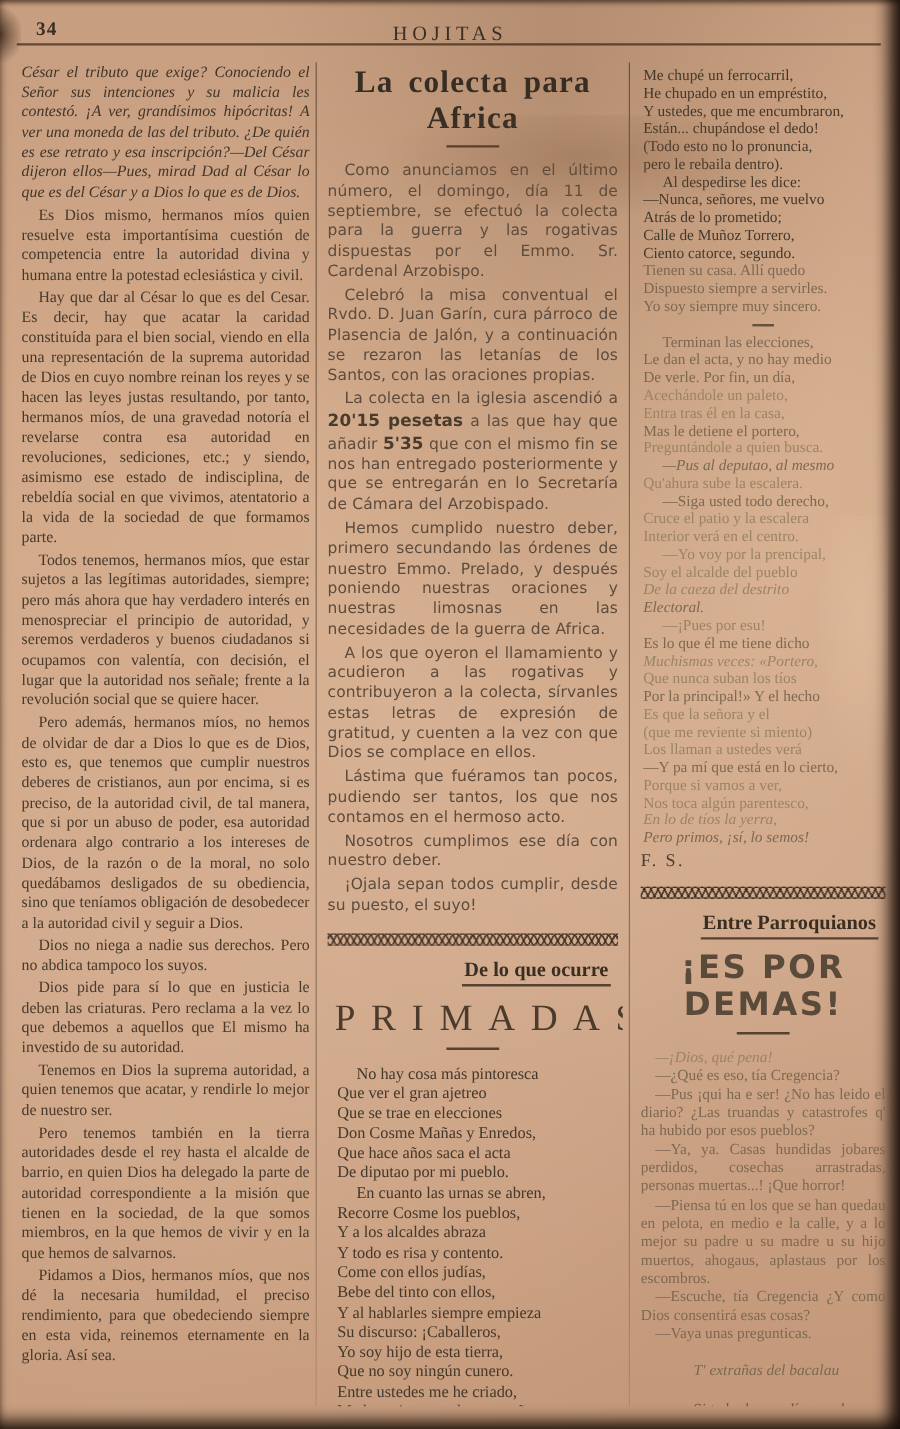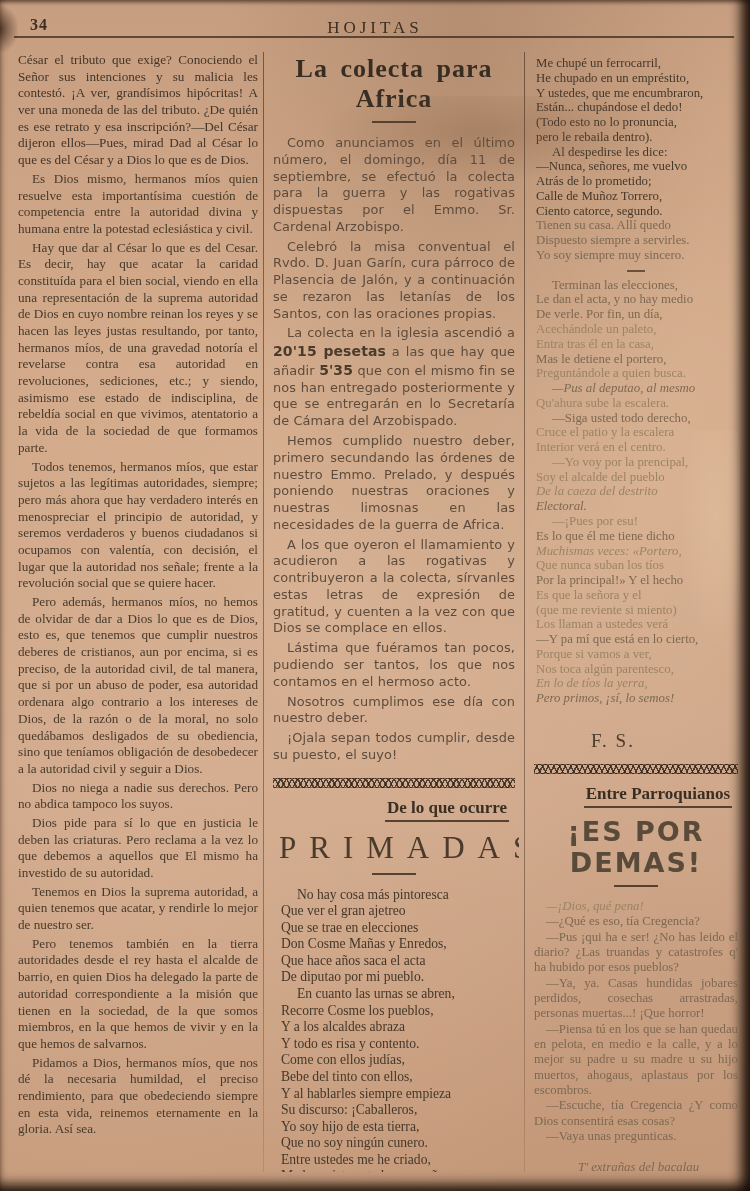--- a/index.html
+++ b/index.html
@@ -37,21 +37,21 @@
 
   .cols{display:flex;align-items:stretch;padding:14px 12px 0 18px;height:1120px;overflow:hidden;}
   .col{overflow:hidden;}
   .col1{width:240px;}
   .col2{width:242px;padding:0 4px;}
   .col3{flex:1;padding-left:4px;}
   .vrule{width:1px;background:linear-gradient(180deg,rgba(70,50,34,0.65),rgba(70,50,34,0.45) 80%,rgba(70,50,34,0.15));margin:0 5px;}
 
   
   .col1 p{margin:0 0 2px 0;font-size:13.2px;line-height:1.265;text-align:justify;text-indent:14px;color:#473a2c;}
-  .col1 p.intro{text-indent:0;color:#42352a;}
+  .col1 p.intro{font-style:italic;text-indent:0;color:#42352a;}
 
   
   .headline{margin:2px 0 0 0;text-align:center;font-size:26px;font-weight:bold;letter-spacing:1px;word-spacing:5px;color:#372d23;}
   .headline-rule{width:44px;margin:7px auto 12px auto;border-top:2px solid rgba(55,40,26,0.8);}
   .article p{margin:0 0 3px 0;font-family:"DejaVu Sans","Liberation Sans",sans-serif;font-size:12.9px;line-height:1.3;text-align:justify;text-indent:14px;color:#5d4c3d;letter-spacing:0.1px;}
   .article .strong{font-weight:bold;font-size:14px;color:#4a3b2c;}
 
   .braid{height:8px;margin:14px 0 10px 0;
     border-top:1px solid rgba(50,35,22,0.55);
     border-bottom:1px solid rgba(50,35,22,0.55);
@@ -68,21 +68,21 @@
   
   .verse{margin:10px 0 0 8px;}
   .verse p{margin:0;font-size:13.6px;line-height:1.22;color:#44382b;white-space:nowrap;}
   .col3 .verse{margin:4px 0 0 2px;}
   .col3 .verse p{font-size:12.8px;line-height:1.155;}
   .indent{text-indent:16px;}
   .italic{font-style:italic;}
   .dim{color:#7d6852 !important;}
   .dim2{color:#9b8365 !important;}
   .dash-divider{width:18px;margin:7px auto 6px auto;border-top:2px solid rgba(70,52,36,0.75);}
-  .signature{margin:24px 46px 0 0;text-align:center;font-size:19px;letter-spacing:2px;color:#4a3c2e;}
+  .signature{margin:4px 46px 0 0;text-align:left;font-size:15px;letter-spacing:2px;color:#4a3c2e;}
 
   
   .dialog{margin-top:8px;}
   .dialog p{margin:0;font-size:12.8px;line-height:1.2;text-align:justify;text-indent:12px;color:#6b5845;}
   .quatrain{margin:9px 0 8px 28px;}
   .quatrain p{margin:16px;font-size:12.9px;line-height:1.22;color:#6b5845;white-space:nowrap;}
 </style>
 </head>
 <body>
 

